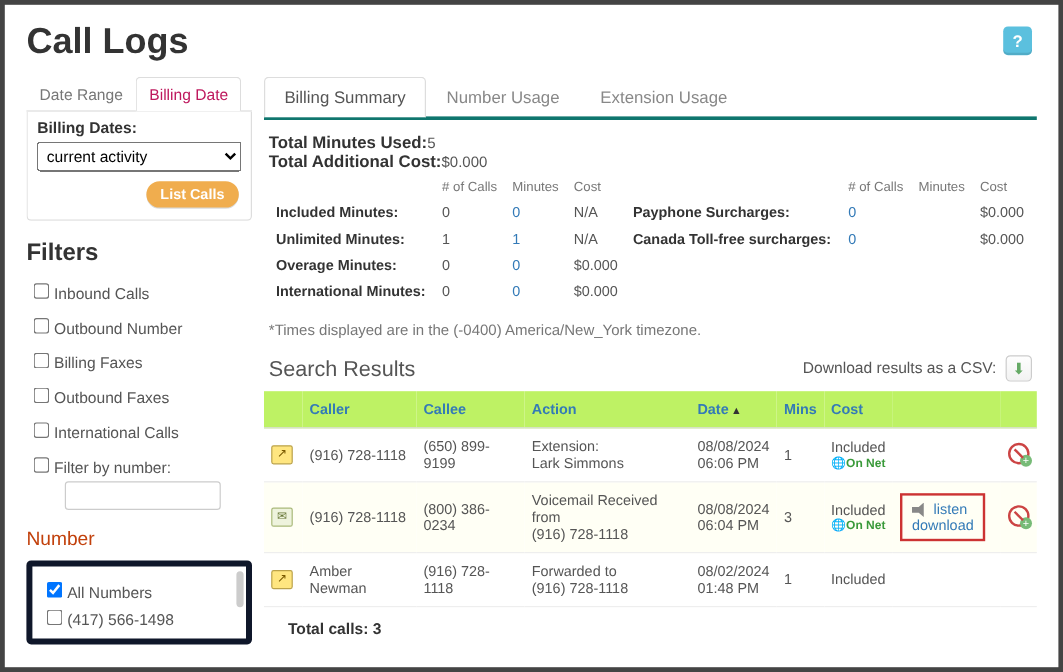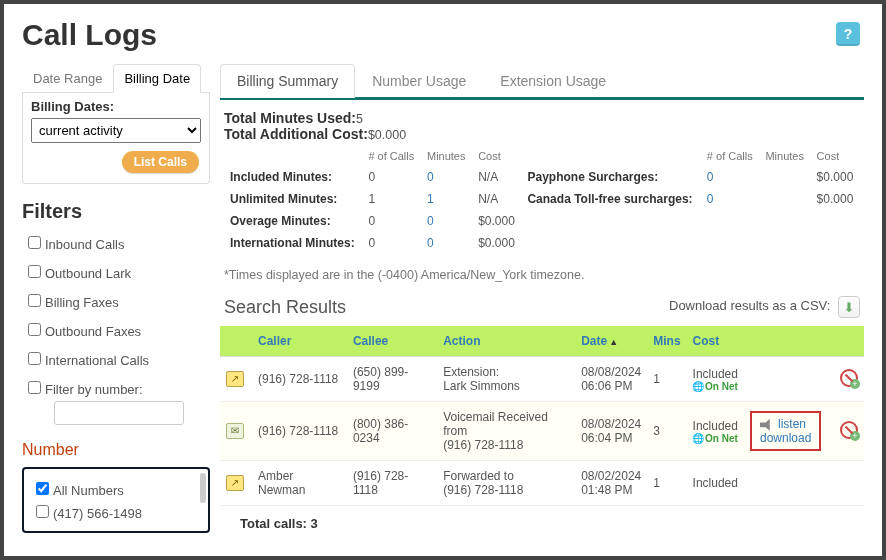--- a/index.html
+++ b/index.html
@@ -48,21 +48,21 @@
     border-bottom: 1px solid #ddd;
   }
   .side-tab {
     padding: 6px 10px;
     font-size: 13px;
     color: #777;
     border: 1px solid transparent;
     margin-bottom: -1px;
   }
   .side-tab.active {
-    color: #000000;
+    color: #be185d;
     background: #fff;
     border: 1px solid #ddd;
     border-bottom-color: #fff;
     border-radius: 4px 4px 0 0;
   }
   .side-panel {
     border: 1px solid #ddd;
     border-top: none;
     padding: 6px 8px 8px 8px;
     border-radius: 0 0 4px 4px;
@@ -98,21 +98,21 @@
     margin: 16px 0 8px 0;
   }
   .filter-list { padding: 0 2px; }
   .filter-item { margin: 10px 0; color: #555; }
   .filter-item input[type=checkbox]{ margin-right:4px; }
   .num-input {
     width: 130px; margin-left: 30px; margin-top:4px;
     height:24px; border:1px solid #ccc; border-radius:3px;
   }
   .number-box {
-    border:2px solid #0f172a;
+    border:5px solid #0f172a;
     border-radius:4px;
     padding:6px 8px;
     max-height:70px;
     overflow:hidden;
     position:relative;
   }
   .number-box .scroll-ind {
     position:absolute; right:2px; top:4px; width:6px; height:30px;
     background:#ccc; border-radius:3px;
   }
@@ -259,21 +259,21 @@
         <select>
           <option>current activity</option>
         </select>
         <button class="btn-orange">List Calls</button>
         <div class="clear"></div>
       </div>
 
       <h2>Filters</h2>
       <div class="filter-list" id="filter-list">
           <div class="filter-item"><input type="checkbox" style=""><span>Inbound Calls</span></div>
-          <div class="filter-item"><input type="checkbox" style=""><span>Outbound Lark</span></div>
+          <div class="filter-item"><input type="checkbox" style=""><span>Outbound Number</span></div>
           <div class="filter-item"><input type="checkbox" style=""><span>Billing Faxes</span></div>
           <div class="filter-item"><input type="checkbox" style=""><span>Outbound Faxes</span></div>
           <div class="filter-item"><input type="checkbox" style=""><span>International Calls</span></div>
           <div class="filter-item"><input type="checkbox" style=""><span>Filter by number:</span><br><input class="num-input" style=""></div>
         </div>
 
       <h2 style="font-size:16px;color:#c2410c;font-weight:400">Number</h2>
       <div class="number-box">
         <div class="scroll-ind"></div>
         <div id="number-list">

